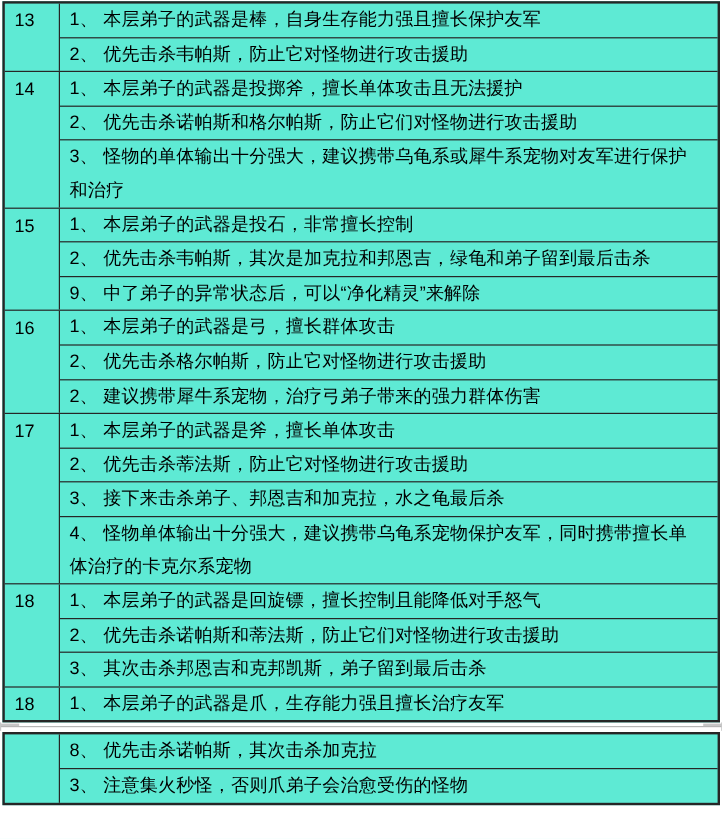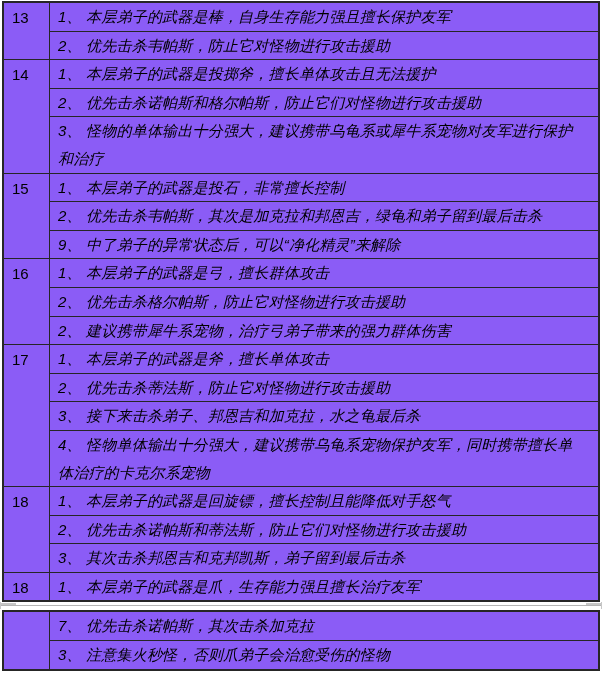--- a/index.html
+++ b/index.html
@@ -12,21 +12,21 @@
     height: 699px;
     overflow: hidden;
     font-family: "Liberation Sans", sans-serif;
     color: #000000;
   }
   .doc {
     padding: 1px 2px 0 2px;
   }
   .tbl {
     border: 2px solid #262626;
-    background: #8b5cf6;
+    background: #5eead4;
   }
   .group {
     display: flex;
     border-bottom: 1px solid #262626;
   }
   .tbl .group:last-child {
     border-bottom: none;
   }
   .numcell {
     flex: 0 0 37px;
@@ -34,21 +34,20 @@
     padding: 5px 0 0 8px;
     font-size: 15px;
     line-height: 19px;
     box-sizing: content-box;
   }
   .items {
     flex: 1;
     display: flex;
     flex-direction: column;
     min-width: 0;
-    font-style: italic;
   }
   .cell {
     border-bottom: 1px solid #262626;
     padding: 0 12px 0 8px;
     font-size: 15px;
     line-height: 27.6px;
     min-height: 27.6px;
     letter-spacing: 0.2px;
     word-break: break-all;
   }
@@ -163,19 +162,19 @@
     <div class="pb-cap left"></div>
     <div class="pb-cap right"></div>
     <div class="pb-tick left"></div>
     <div class="pb-tick right"></div>
   </div>
 
   <div class="tbl">
     <div class="group">
       <div class="numcell"><span></span></div>
       <div class="items">
-        <div class="cell">7、 优先击杀诺帕斯，其次击杀加克拉</div>
+        <div class="cell">8、 优先击杀诺帕斯，其次击杀加克拉</div>
         <div class="cell">3、 注意集火秒怪，否则爪弟子会治愈受伤的怪物</div>
       </div>
     </div>
   </div>
 
 </div>
 
 </body></html>

